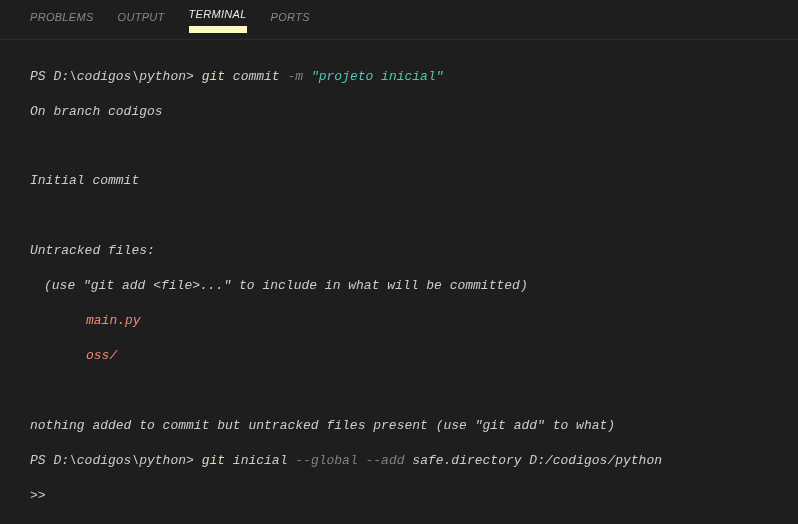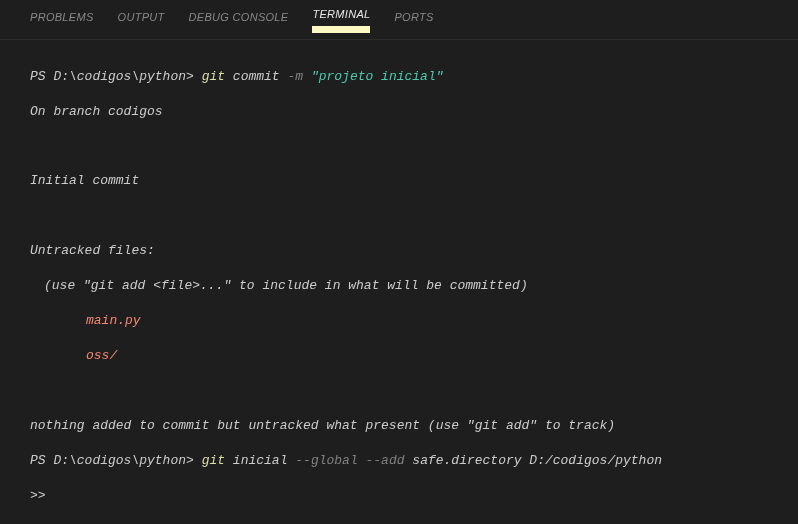--- a/index.html
+++ b/index.html
@@ -56,37 +56,36 @@
     .blank { height: 17px; }
     .indent1 { padding-left: 14px; }
     .indent2 { padding-left: 56px; }
   </style>
 </head>
 <body>
 
 <div class="panel-tabs">
   <div class="panel-tab">PROBLEMS</div>
   <div class="panel-tab">OUTPUT</div>
-  <div class="panel-tab">DEBUG CONSOLE</div>
   <div class="panel-tab active">TERMINAL</div>
   <div class="panel-tab">PORTS</div>
 </div>
 
 <div class="terminal-content">
 <span class="line"><span class="path-prompt">PS D:\codigos\python&gt;</span> <span class="git-cmd">git</span> <span class="subcmd">commit</span> <span class="flag">-m</span> <span class="string">"projeto inicial"</span></span>
 <span class="line normal">On branch codigos</span>
 <span class="line blank"></span>
 <span class="line normal">Initial commit</span>
 <span class="line blank"></span>
 <span class="line normal">Untracked files:</span>
 <span class="line normal indent1">(use "git add &lt;file&gt;..." to include in what will be committed)</span>
 <span class="line red indent2">main.py</span>
 <span class="line red indent2">oss/</span>
 <span class="line blank"></span>
-<span class="line normal">nothing added to commit but untracked what present (use "git add" to track)</span>
+<span class="line normal">nothing added to commit but untracked files present (use "git add" to what)</span>
 <span class="line"><span class="path-prompt">PS D:\codigos\python&gt;</span> <span class="git-cmd">git</span> <span class="subcmd">inicial</span> <span class="flag">--global</span> <span class="flag">--add</span> <span class="subcmd">safe.directory D:/codigos/python</span></span>
 <span class="line normal">&gt;&gt;</span>
 <span class="line"><span class="path-prompt">PS D:\codigos\python&gt;</span> <span class="git-cmd">git</span> <span class="subcmd">commit</span> <span class="flag">-m</span> <span class="string">"projeto inicial"</span></span>
 
 
 
 
 
 
 

